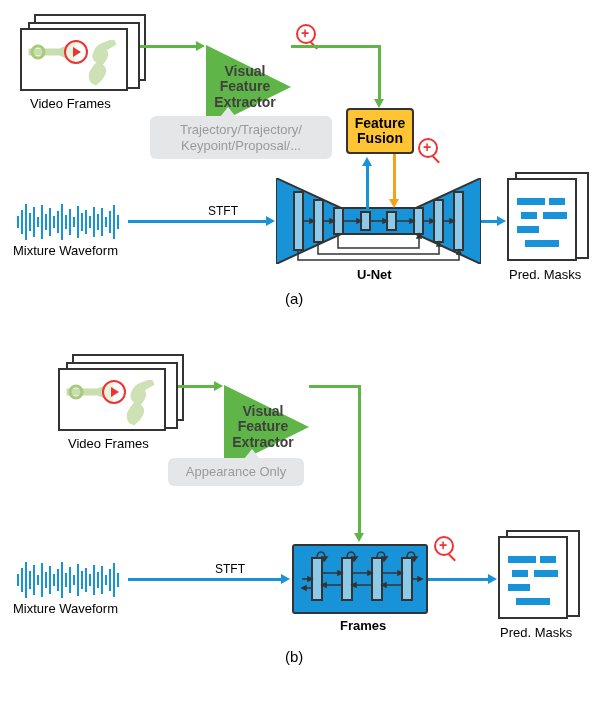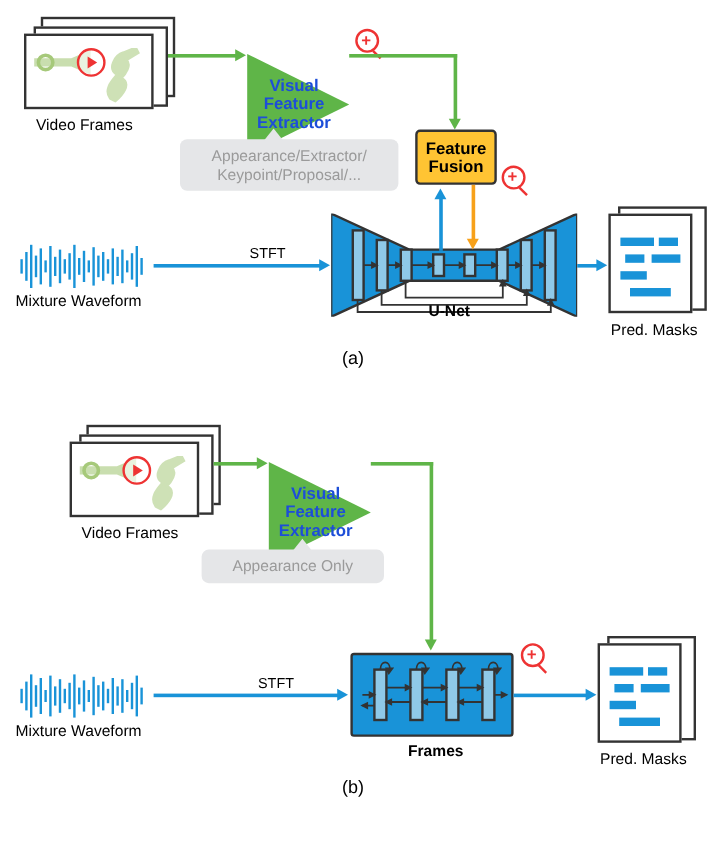--- a/index.html
+++ b/index.html
@@ -42,21 +42,21 @@
     width: 0; height: 0;
     border-top: 42px solid transparent;
     border-bottom: 42px solid transparent;
     border-left: 85px solid #5fb548;
   }
   .trapezoid-inner {
     position: absolute;
     left: -82px; top: -34px;
     width: 72px; height: 68px;
     display:flex; align-items:center; justify-content:center;
-    color: #1d4ed8; font-size: 14px; font-weight: 600; text-align:center; line-height:1.1;
+    color: #404040; font-size: 14px; font-weight: 600; text-align:center; line-height:1.1;
   }
   .callout {
     position: absolute;
     background: #e5e6e8;
     border-radius: 6px;
     padding: 6px 10px;
     font-size: 13px;
     font-weight: 500;
     color: #9a9a9a;
     text-align:center;
@@ -164,21 +164,21 @@
 Feature
 Extractor</div>
   </div>
 
   <div class="mag" style="left:296px; top:24px;">
       <div class="mag-plus">+</div>
     </div>
 
   <div class="callout" style="left:150px; top:116px; width:182px;">
     <div class="callout-tail-up" style="top:-9px; left:70px;"></div>
-    <span style="white-space:pre-line;">Appearance/Extractor/
+    <span style="white-space:pre-line;">Trajectory/Trajectory/
 Keypoint/Proposal/...</span>
   </div>
 
   <div class="arrow-line" style="left:291px; top:45px; width:90px; height:3px; background:#5fb548;"></div>
   <div class="arrow-line" style="left:378px; top:45px; width:3px; height:56px; background:#5fb548;"></div>
   <div class="arrowhead-d" style="left:374px; top:99px; border-top-color:#5fb548;"></div>
 
   <div class="block fusion" style="left:346px; top:108px; width:68px; height:46px;">
     <span style="white-space:pre-line;">Feature
 Fusion</span>
@@ -224,21 +224,21 @@
       <g stroke="#333" stroke-width="1.5" fill="none">
         <path d="M22 72 L22 82 L183 82 L183 72"></path>
           <polygon points="183,72 181,76 185,76" fill="#333"></polygon>
         <path d="M42 64 L42 76 L163 76 L163 64"></path>
           <polygon points="163,64 161,68 165,68" fill="#333"></polygon>
         <path d="M62 56 L62 70 L143 70 L143 56"></path>
           <polygon points="143,56 141,60 145,60" fill="#333"></polygon>
       </g>
     </svg>
   </div>
-  <div class="label label-bold" style="left:357px; top:251px;">U-Net</div>
+  <div class="label label-bold" style="left:357px; top:267px;">U-Net</div>
 
   <div class="arrow-line" style="left:366px; top:165px; width:3px; height:44px; background:#1993d8;"></div>
   <div class="arrowhead-u" style="left:362px; top:157px; border-bottom-color:#1993d8;"></div>
 
   <div class="arrow-line" style="left:393px; top:154px; width:3px; height:47px; background:#f7a11a;"></div>
   <div class="arrowhead-d" style="left:389px; top:199px; border-top-color:#f7a11a;"></div>
 
   <div class="waveform" style="left:17px; top:202px;">
     <span style="height:12px"></span>
       <span style="height:24px"></span>
@@ -313,21 +313,21 @@
 
   <div class="arrow-line" style="left:178px; top:45px; width:38px; height:3px; background:#5fb548;"></div>
   <div class="arrowhead-r" style="left:214px; top:41px; border-left-color:#5fb548;"></div>
 
   <div class="trapezoid" style="left:224px; top:45px;">
     <div class="trapezoid-inner" style="white-space:pre-line;">Visual
 Feature
 Extractor</div>
   </div>
 
-  <div class="callout" style="left:168px; top:118px; width:152px;">
+  <div class="callout" style="left:168px; top:118px; width:136px;">
     <div class="callout-tail-up" style="top:-9px; left:76px;"></div>
     <span>Appearance Only</span>
   </div>
 
   <div class="arrow-line" style="left:309px; top:45px; width:52px; height:3px; background:#5fb548;"></div>
   <div class="arrow-line" style="left:358px; top:45px; width:3px; height:150px; background:#5fb548;"></div>
   <div class="arrowhead-d" style="left:354px; top:193px; border-top-color:#5fb548;"></div>
 
   <div class="waveform" style="left:17px; top:220px;">
     <span style="height:12px"></span>

